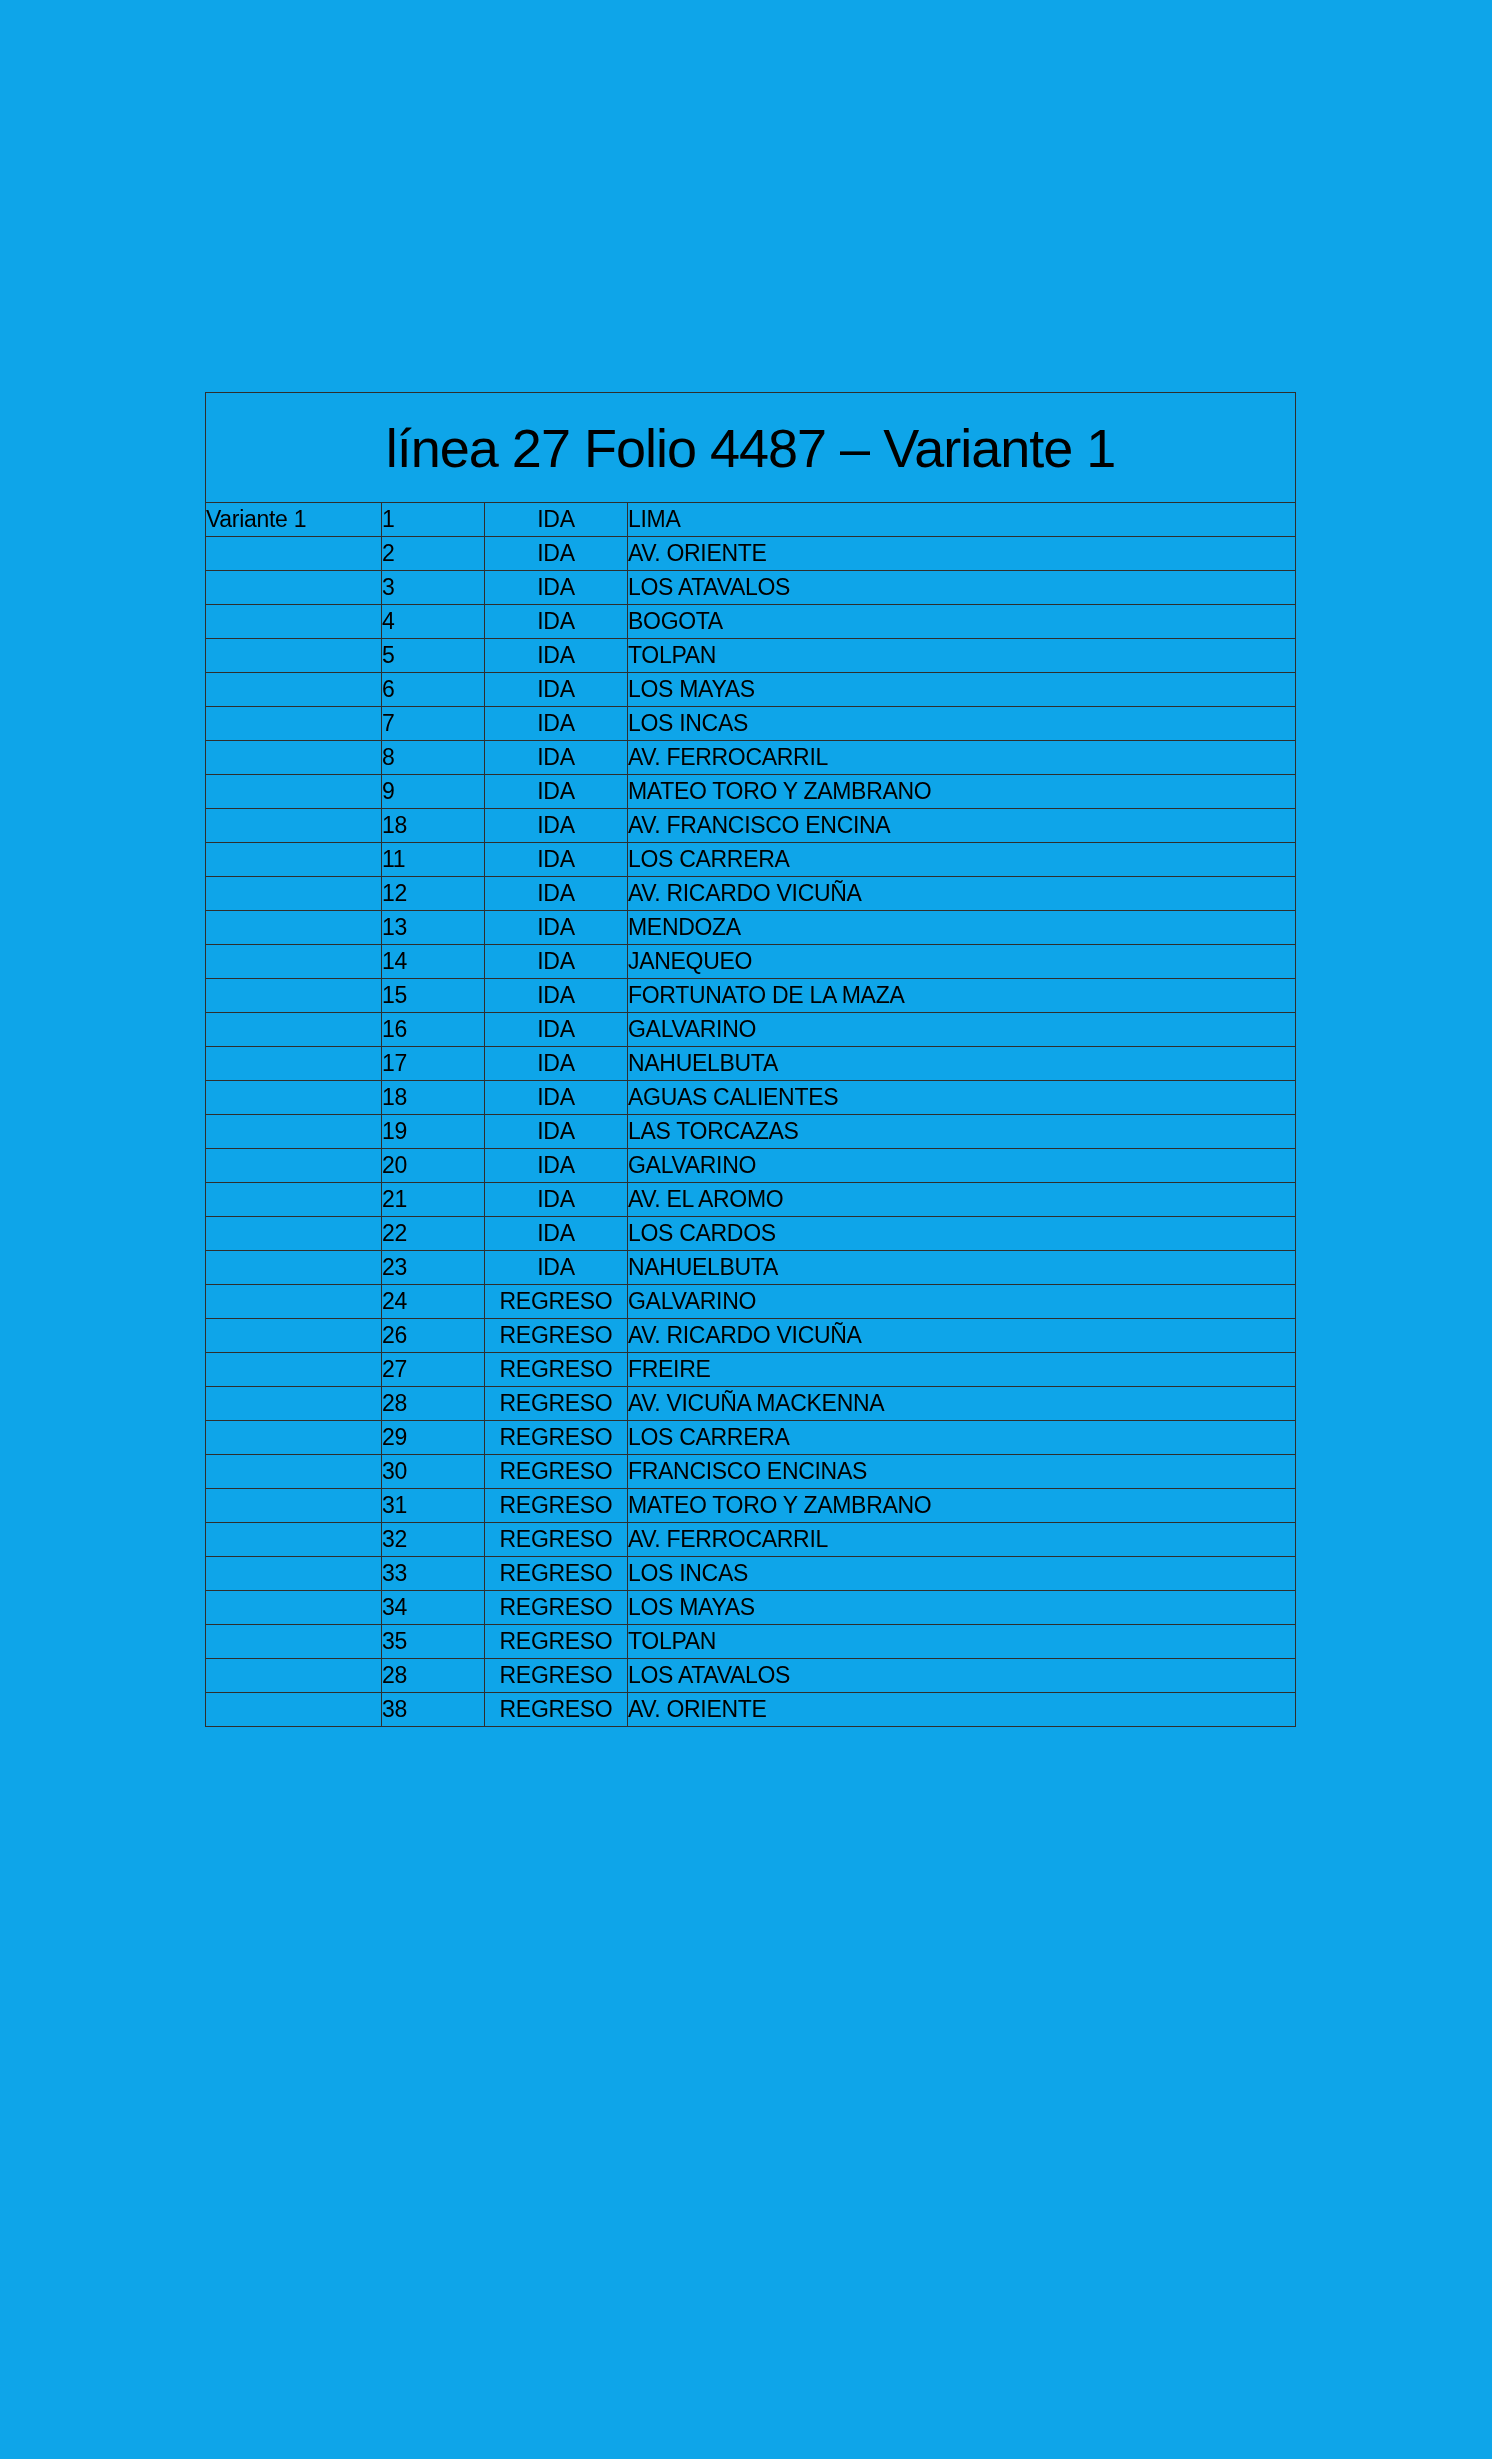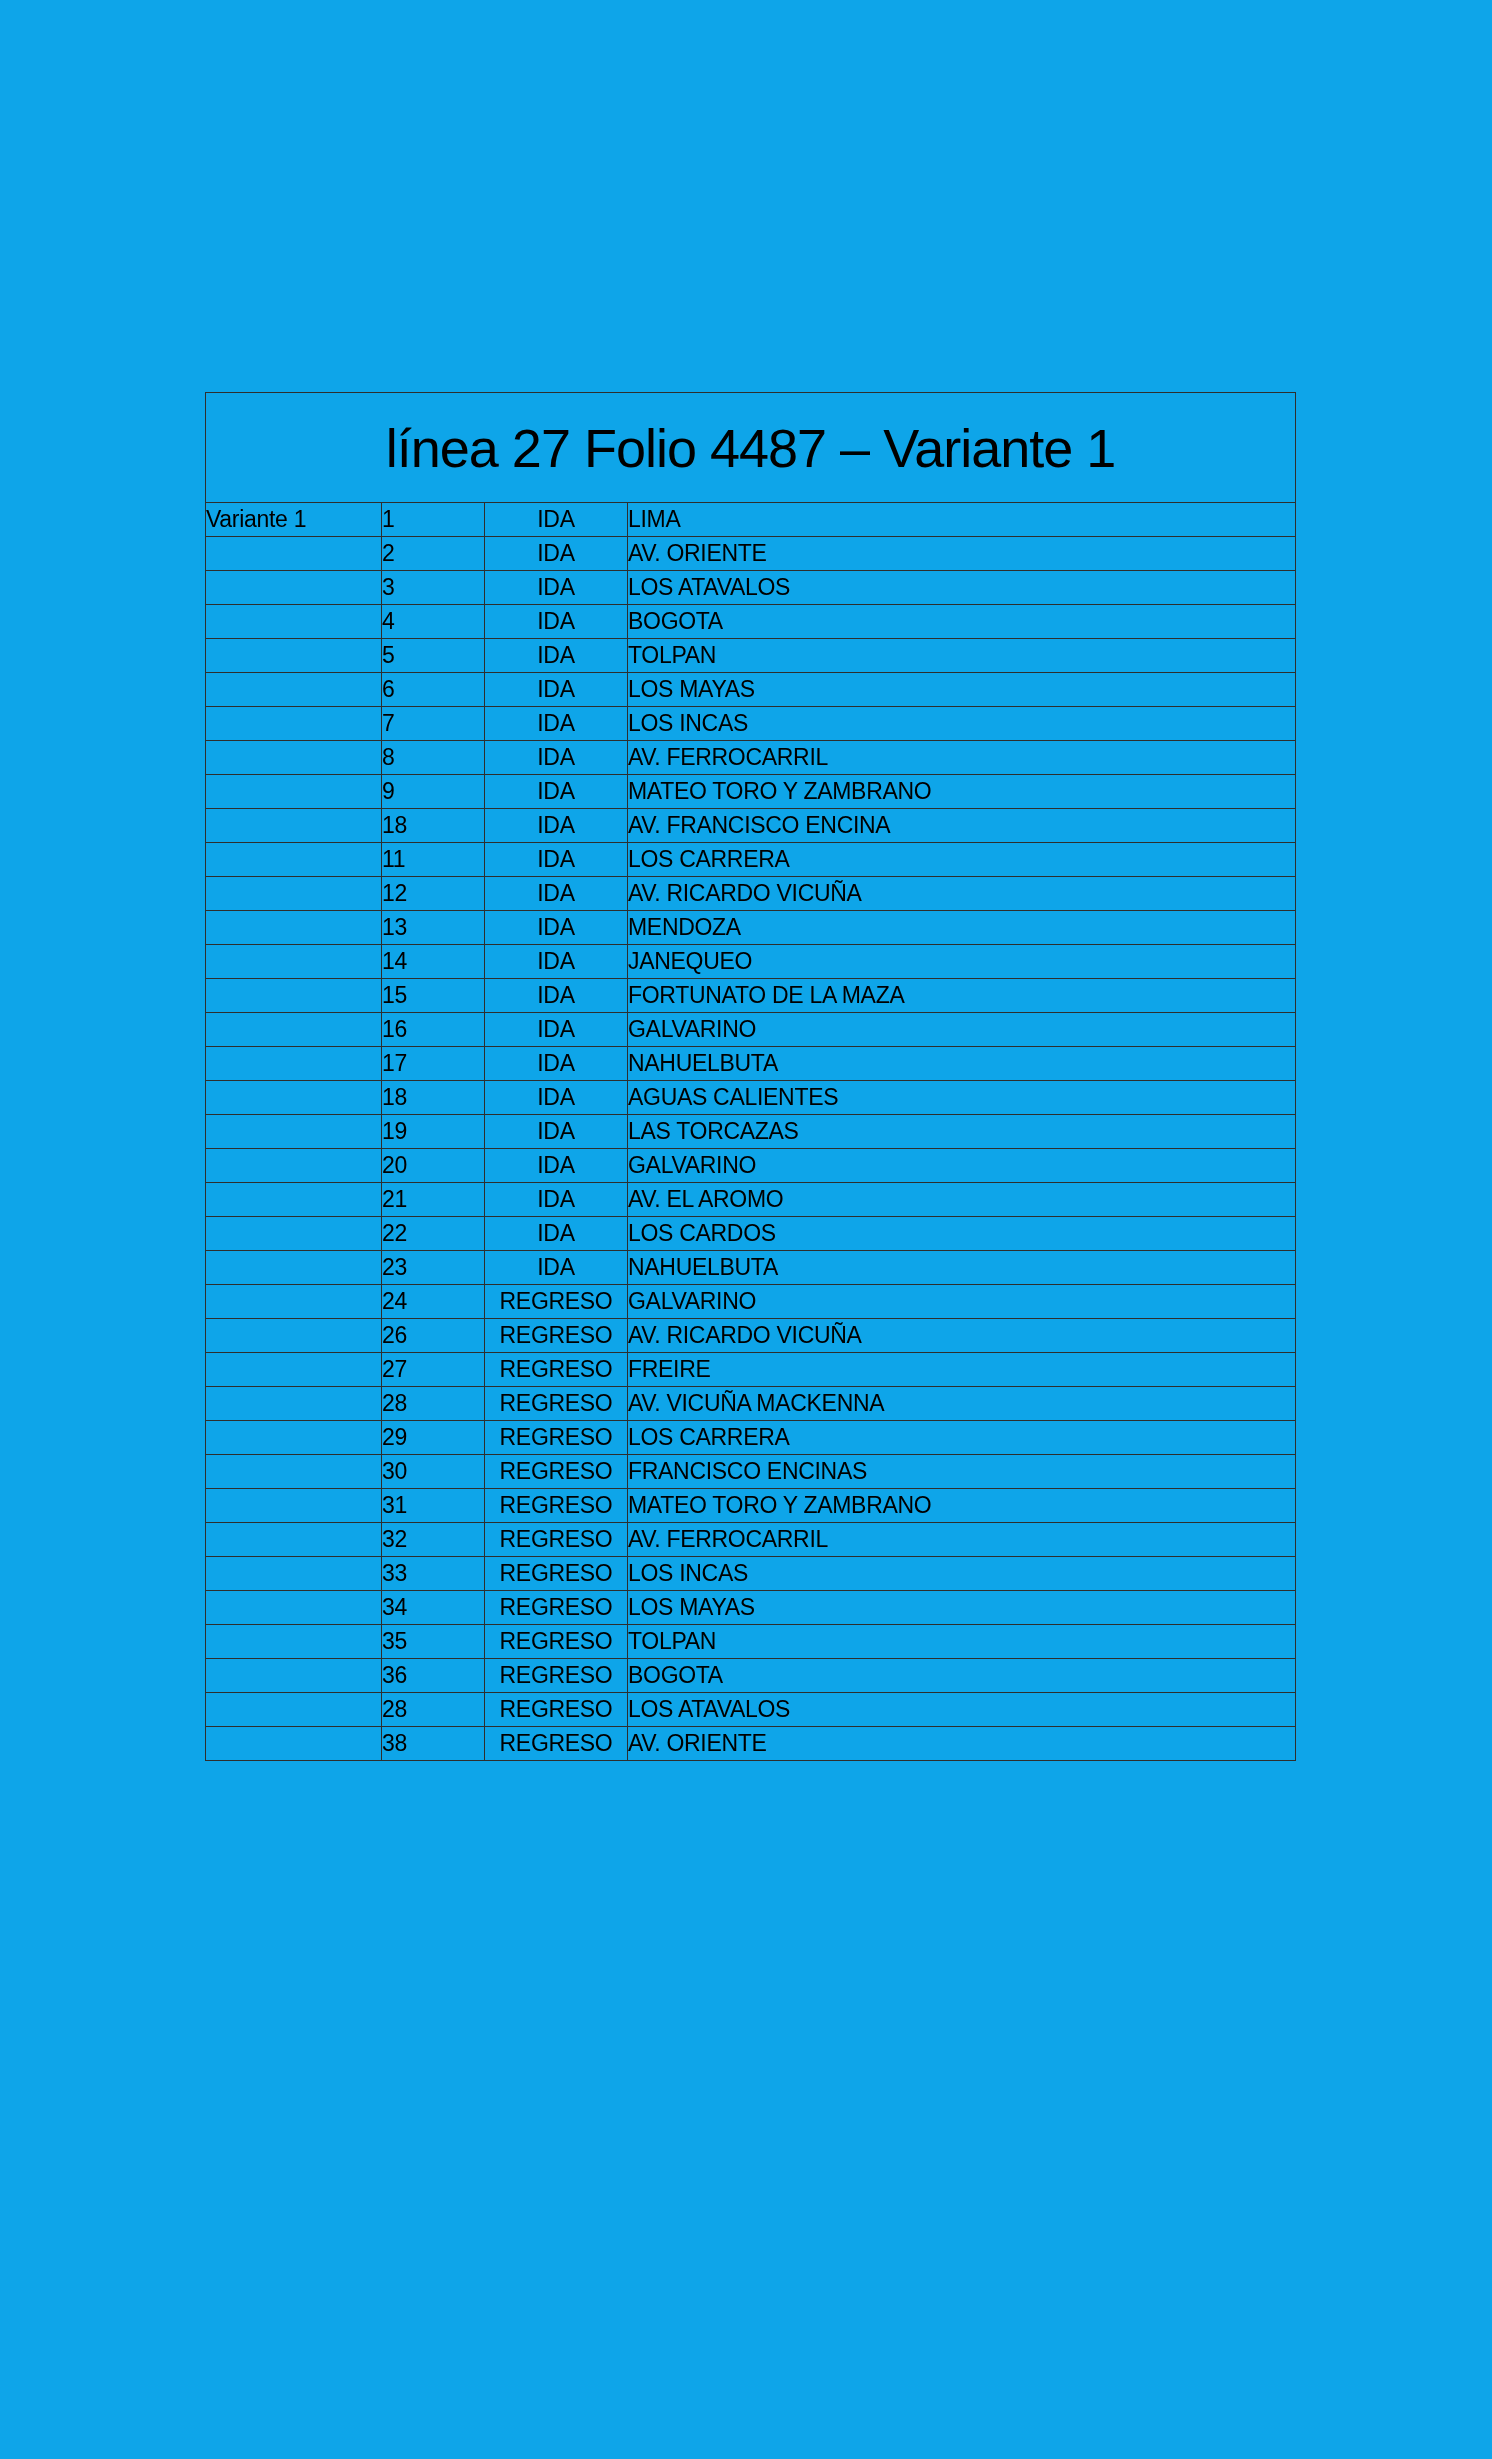--- a/index.html
+++ b/index.html
@@ -269,26 +269,20 @@
     <td class="c-street">LOS MAYAS</td>
   </tr>
         <tr class="data-row">
     <td class="c-var"></td>
     <td class="c-num">35</td>
     <td class="c-dir">REGRESO</td>
     <td class="c-street">TOLPAN</td>
   </tr>
         <tr class="data-row">
     <td class="c-var"></td>
-    <td class="c-num">36</td>
-    <td class="c-dir">REGRESO</td>
-    <td class="c-street">BOGOTA</td>
-  </tr>
-        <tr class="data-row">
-    <td class="c-var"></td>
     <td class="c-num">28</td>
     <td class="c-dir">REGRESO</td>
     <td class="c-street">LOS ATAVALOS</td>
   </tr>
         <tr class="data-row">
     <td class="c-var"></td>
     <td class="c-num">38</td>
     <td class="c-dir">REGRESO</td>
     <td class="c-street">AV. ORIENTE</td>
   </tr>

